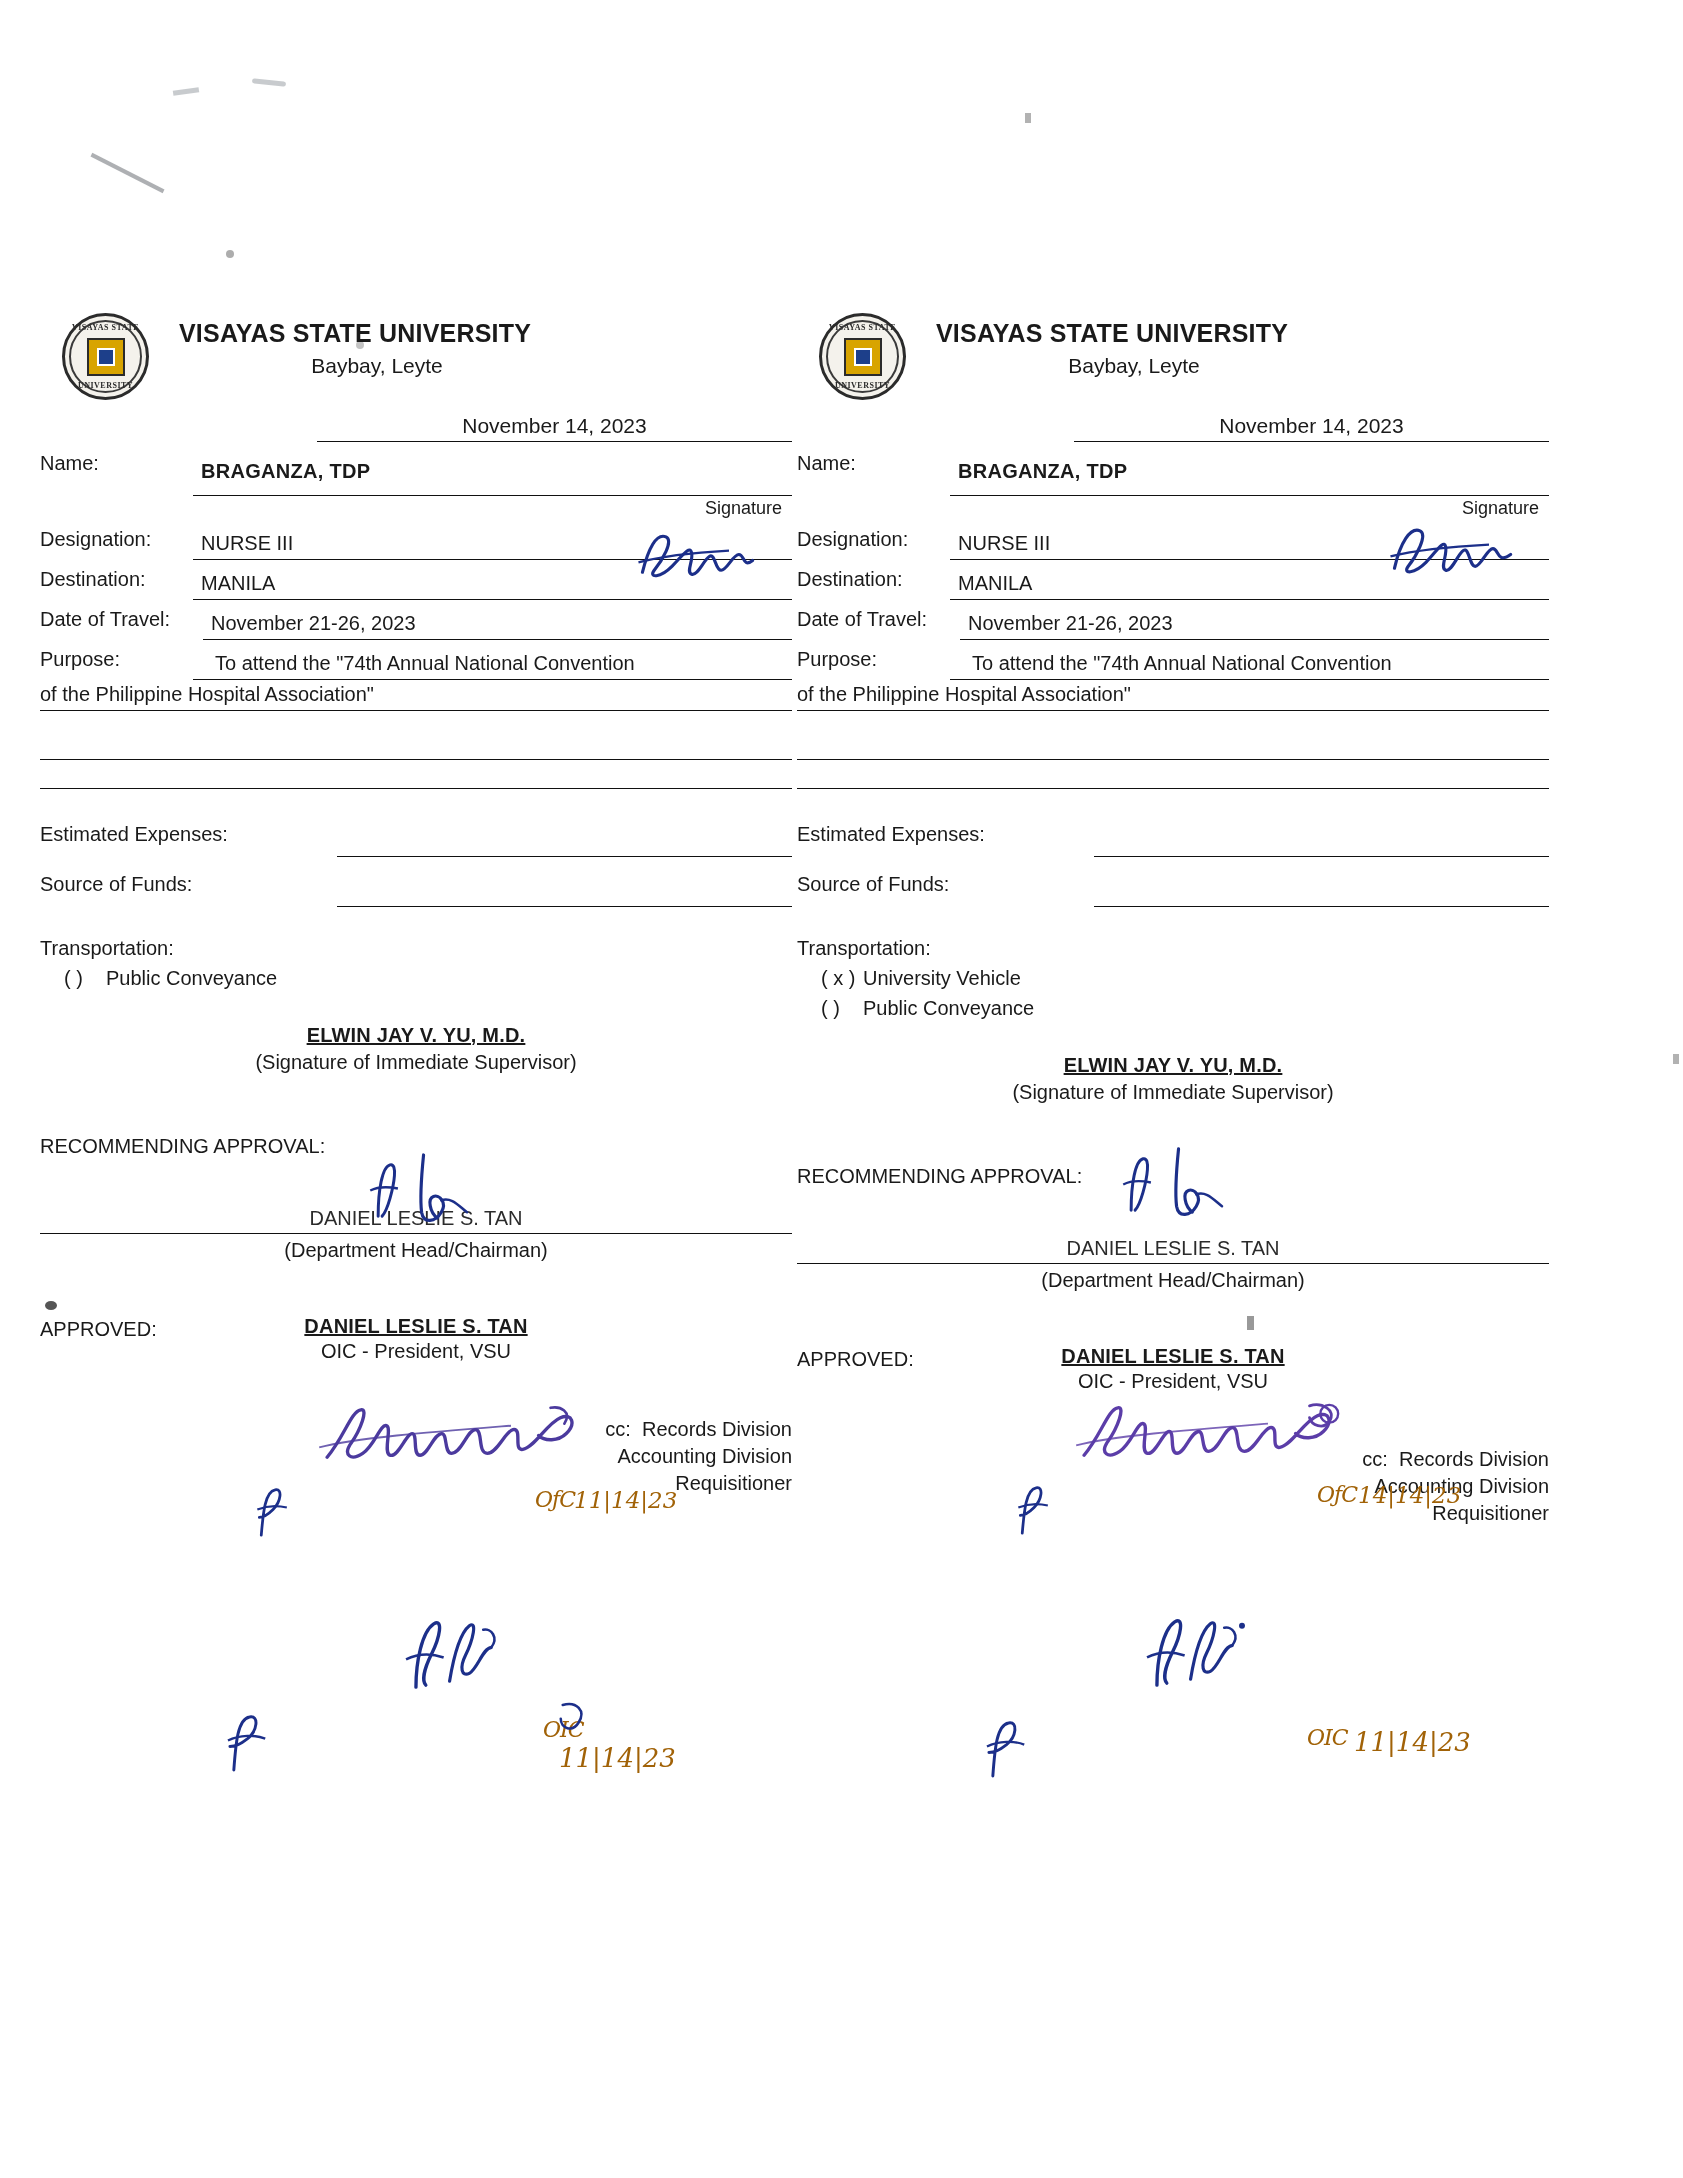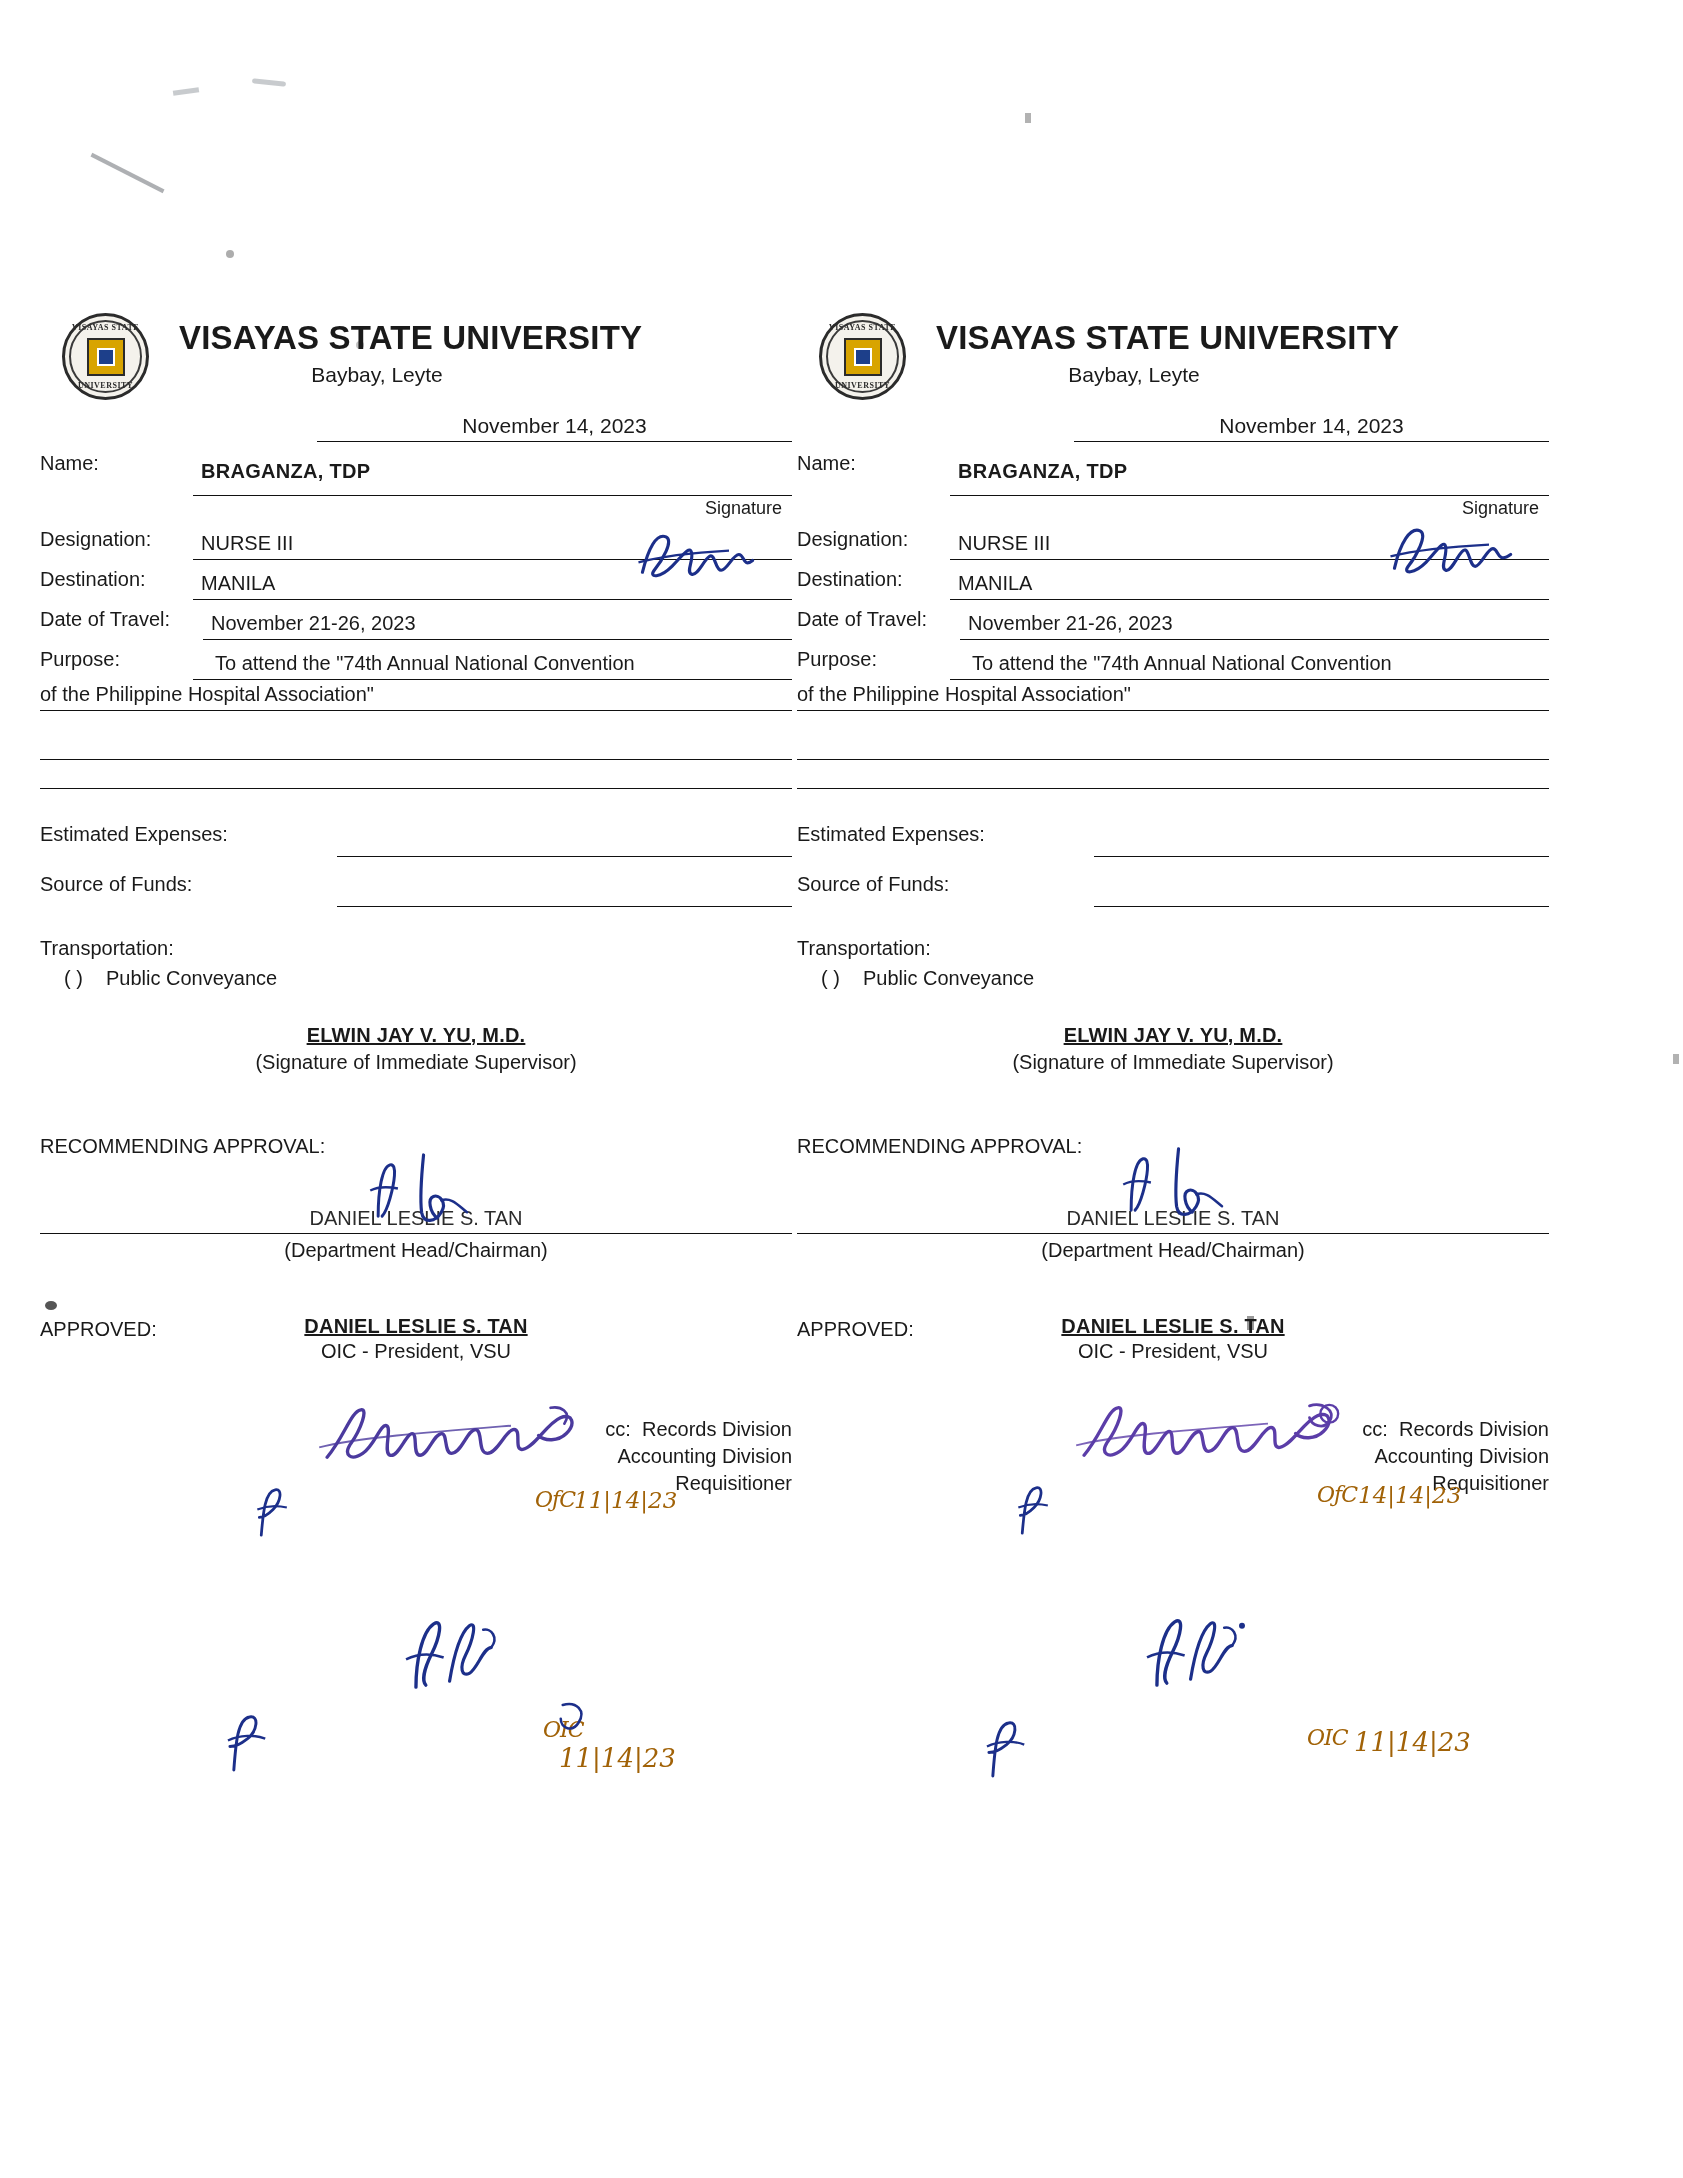--- a/index.html
+++ b/index.html
@@ -83,21 +83,21 @@
   .seal .toptext { top: 1px; }
   .seal .bottext { bottom: 1px; }
 
   .univ {
     position: absolute;
     left: 139px;
     top: 8px;
     width: 554px;
   }
   .univ .name {
-    font-size: 33px;
+    font-size: 25px;
     font-weight: bold;
     letter-spacing: 0.2px;
   }
   .univ .loc {
     font-size: 21px;
     text-align: center;
     margin-top: 6px;
     width: 396px;
   }
 
@@ -494,20 +494,23 @@
     </div>
 
     <div class="expense" style="margin-top:2px;">
       <div class="lbl">Source of Funds:</div>
       <div class="rule"></div>
     </div>
 
     <div class="transport">
       <div class="t-lbl">Transportation:</div>
       <div class="opt">
+        <span class="box">( x )</span><span>University Vehicle</span>
+      </div>
+      <div class="opt">
         <span class="box">(  )</span><span>Public Conveyance</span>
       </div>
     </div>
 
     <div class="sigblock">
       <div class="nm">ELWIN JAY V. YU, M.D.</div>
       <div class="cap">(Signature of Immediate Supervisor)</div>
     </div>
 
     <div class="approval-lbl">RECOMMENDING APPROVAL:</div>

